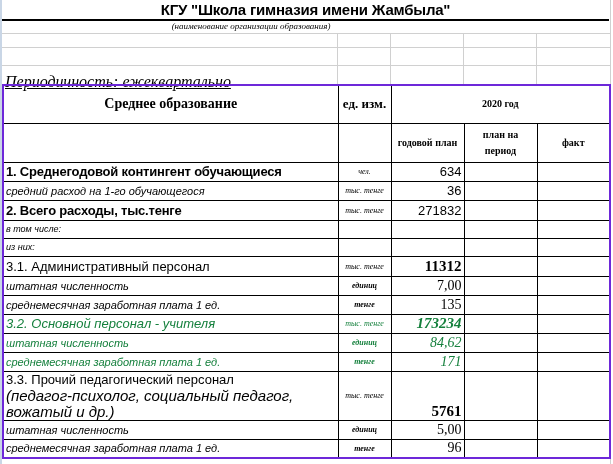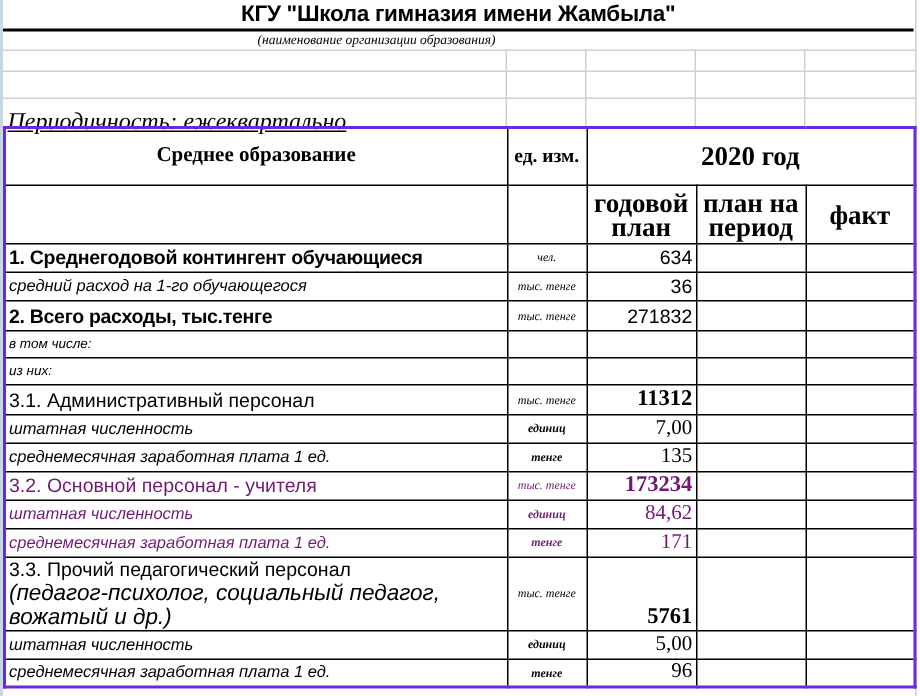--- a/index.html
+++ b/index.html
@@ -16,32 +16,32 @@
               text-align: center; font-style: italic; font-size: 9px; line-height: 12px;
               font-family: "Liberation Serif", serif; }
   .periodicity { position: absolute; left: 5px; top: 49px; font-style: italic; font-size: 16px;
                  text-decoration: underline; font-family: "Liberation Serif", serif; margin-top: 24px; }
 
   table.report { position: absolute; left: 2px; top: 84px; border-collapse: collapse;
                  table-layout: fixed; width: 607px; }
   table.report td { border: 1px solid #000; padding: 0 2px; overflow: hidden; white-space: nowrap;
                     vertical-align: middle; }
   table.report { border: 2px solid #6d28d9; }
-  .hdr { font-family: "Liberation Serif", serif; font-weight: bold; font-size: 18px; text-align: center; line-height: 16px; }
+  .hdr { font-family: "Liberation Serif", serif; font-weight: bold; font-size: 10px; text-align: center; line-height: 16px; }
   .hdr-main { font-size: 14px; }
   .lbl { font-size: 13px; }
   .lbl-bold { font-weight: bold; font-size: 13px; letter-spacing: -0.2px; }
   .lbl-ital { font-style: italic; font-size: 11px; }
   .lbl-small { font-style: italic; font-size: 9px; }
   .unit { font-family: "Liberation Serif", serif; font-style: italic; font-size: 8px; text-align: center; }
   .unit-bold { font-weight: bold; }
   .val { text-align: right; font-size: 13px; }
   .val-bold { font-family: "Liberation Serif", serif; font-weight: bold; font-size: 15px; }
   .val-serif { font-family: "Liberation Serif", serif; font-size: 14px; }
-  .red { color: #701a75; }
+  .red { color: #15803d; font-style: italic; }
   .two-line { white-space: normal !important; line-height: 16px; }
   .note { font-style: italic; font-size: 15px; display: block; }
 </style>
 </head>
 <body>
 
 <div class="edge-left"></div>
 
 <div class="grid-h" style="left:2px;top:33px;width:609px;"></div>
 <div class="grid-h" style="left:2px;top:47px;width:609px;"></div>

